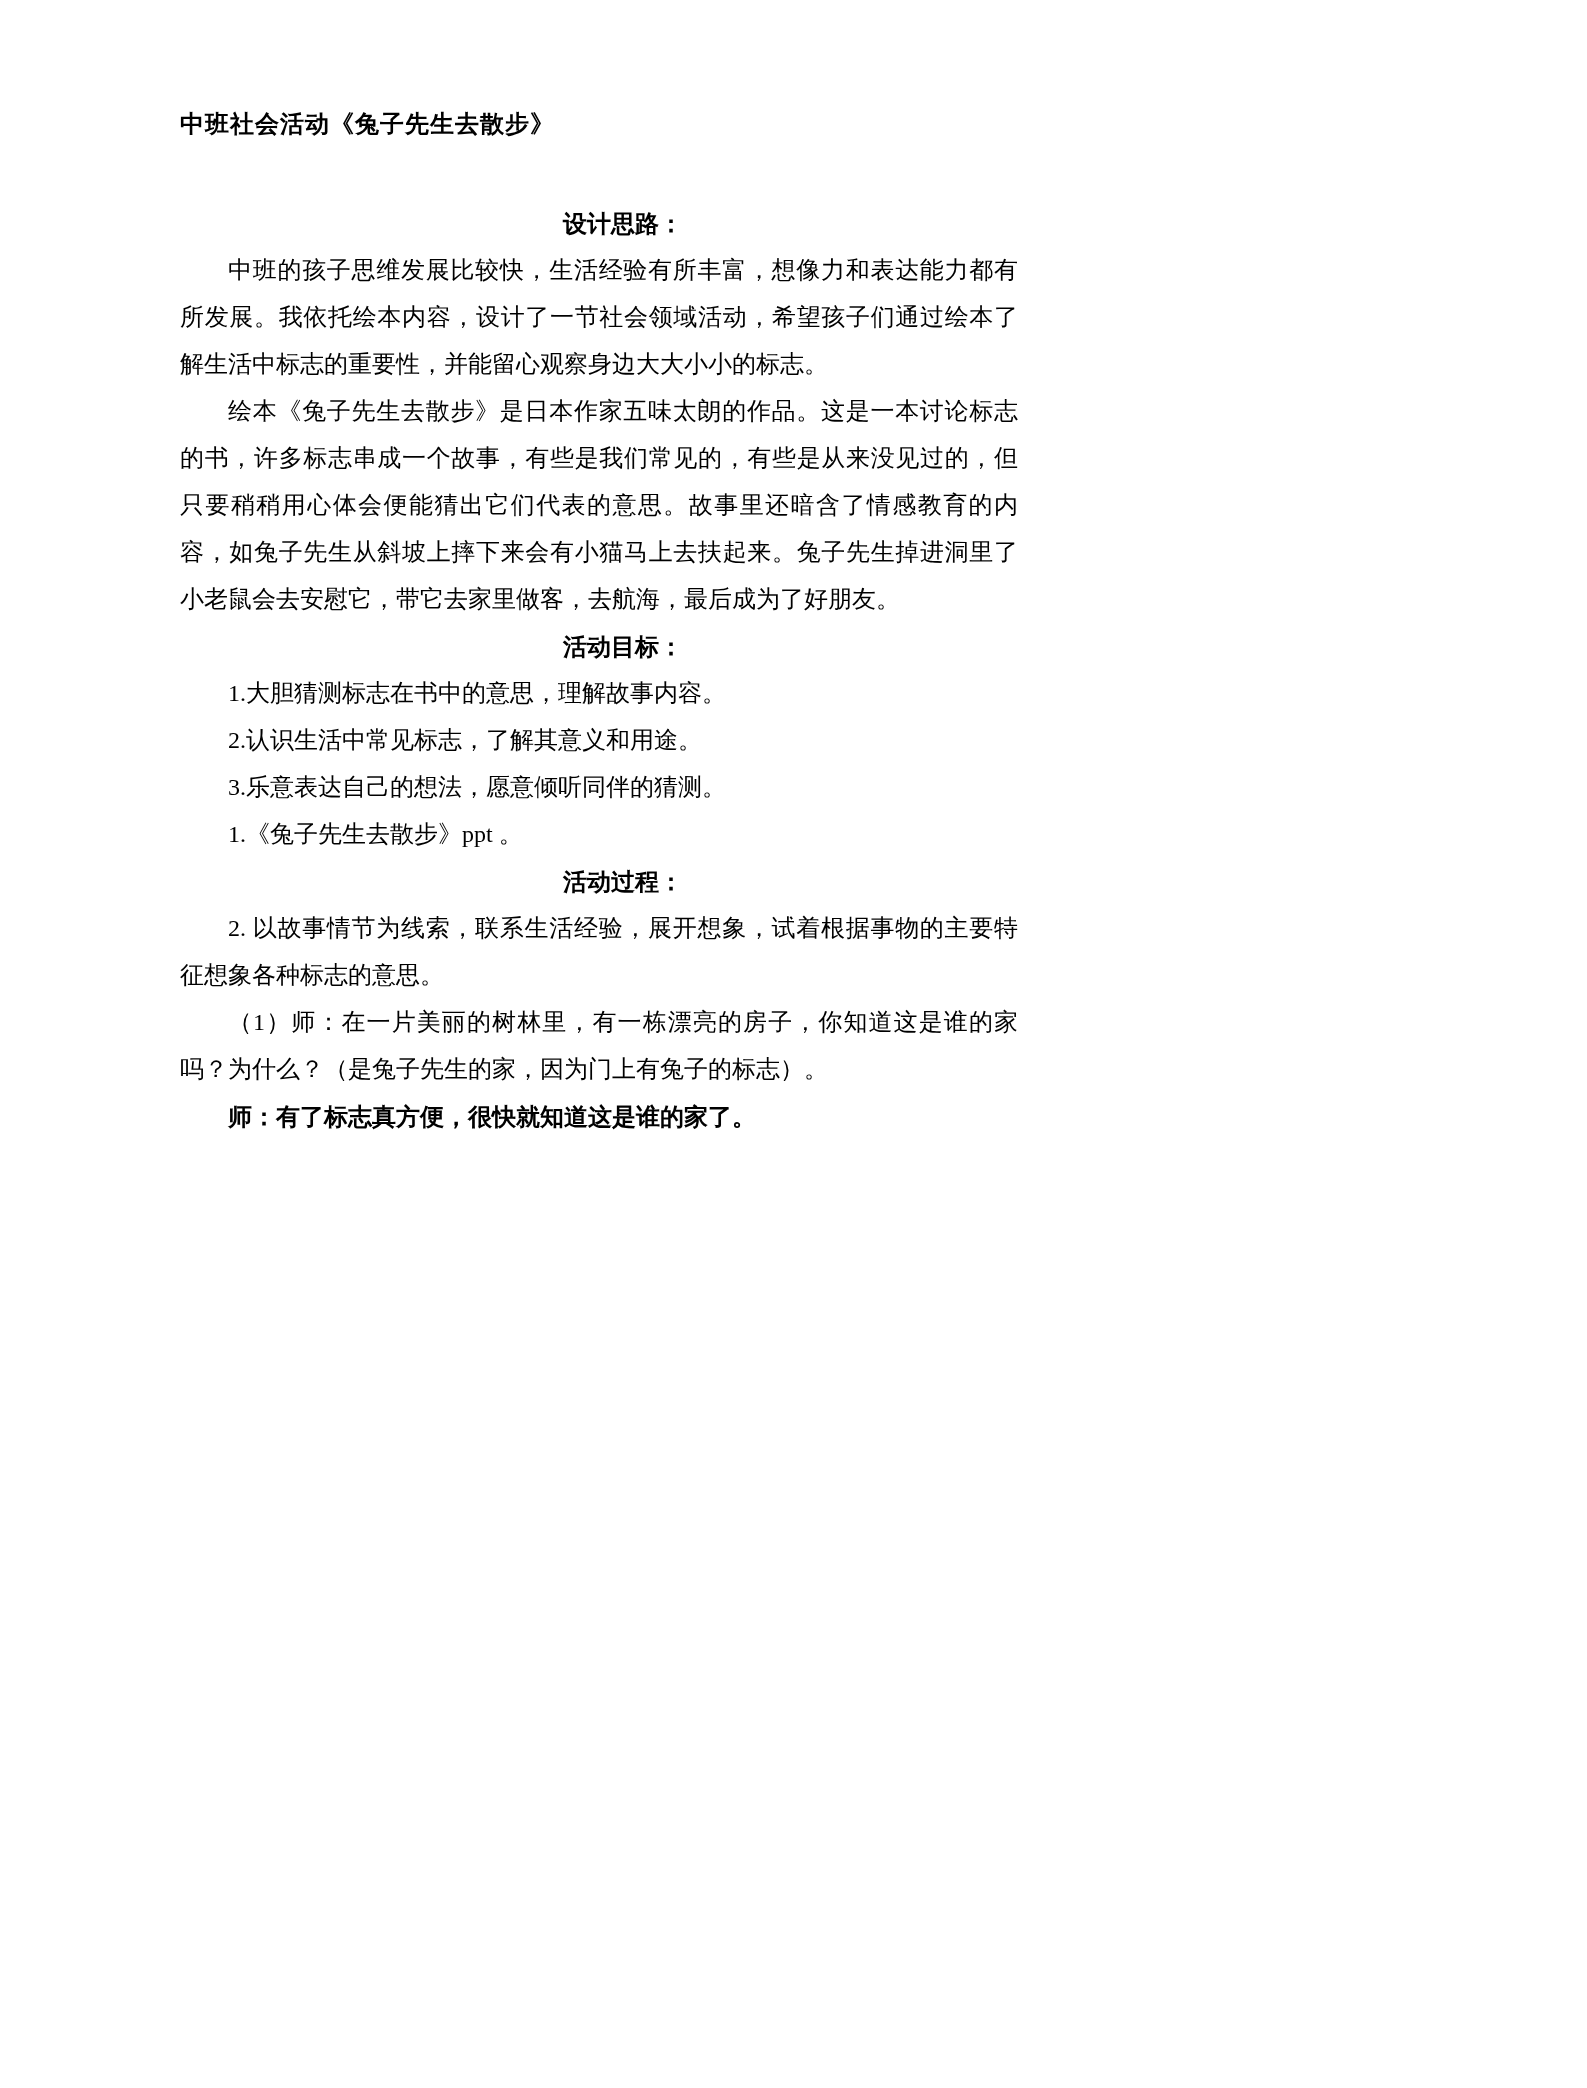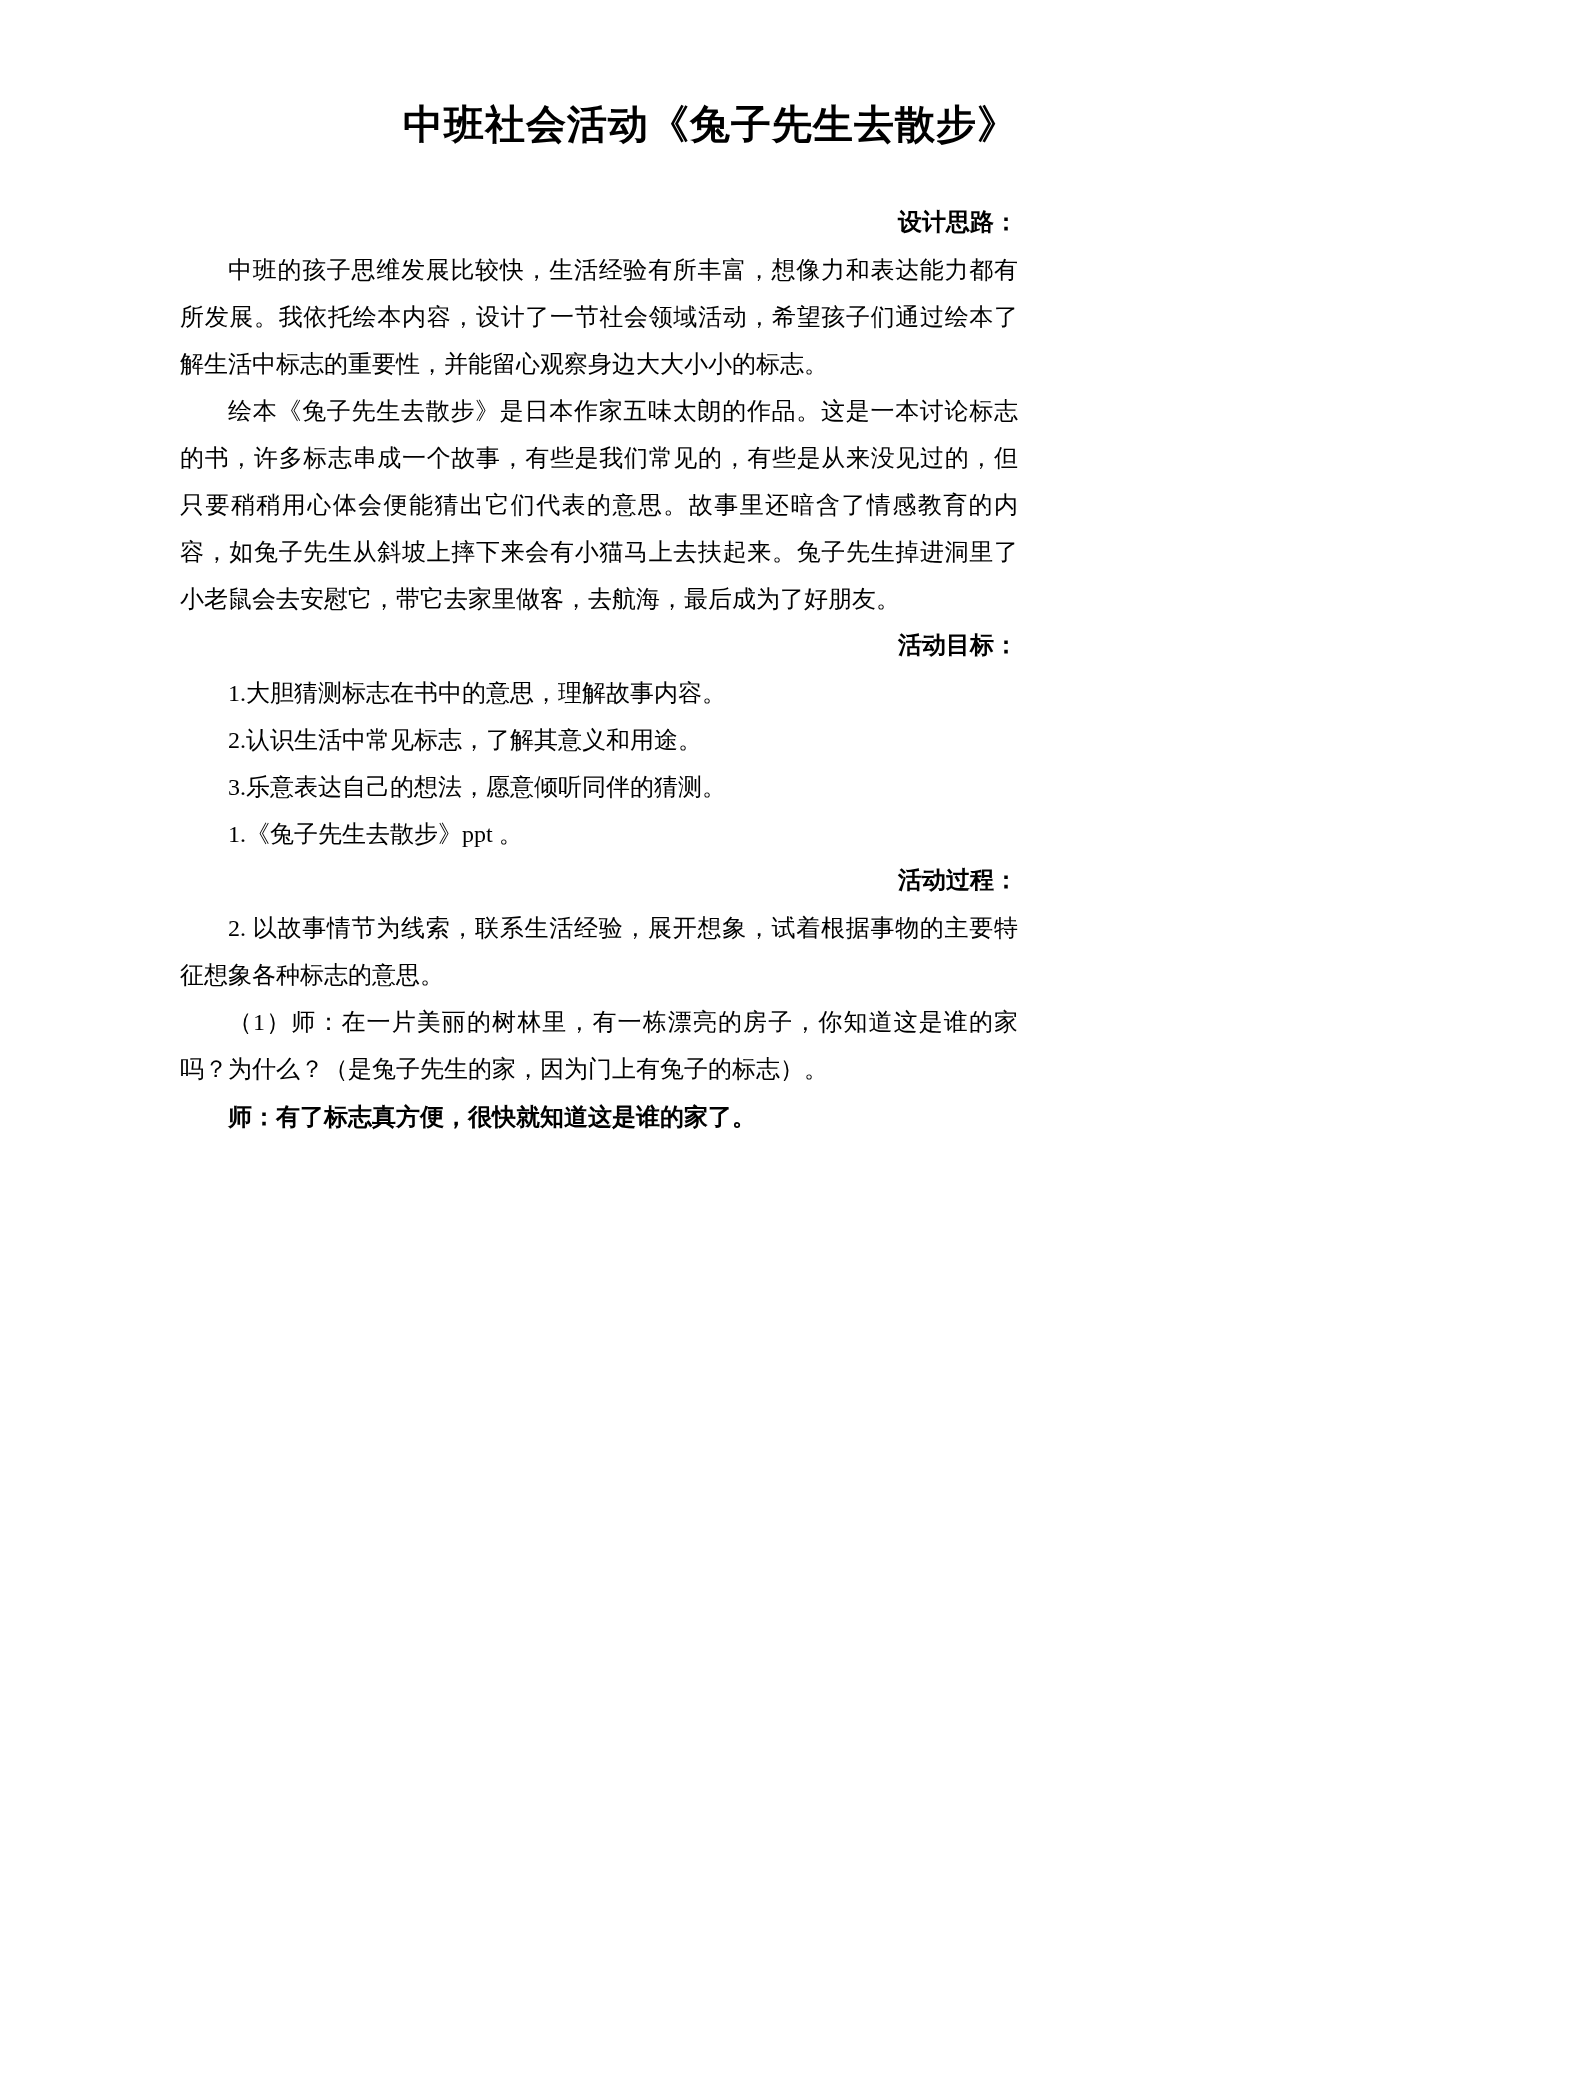--- a/index.html
+++ b/index.html
@@ -16,39 +16,39 @@
     height: 2088px;
     background: #ffffff;
     overflow: hidden;
   }
   .content {
     margin-left: 180px;
     width: 838px;
     padding-top: 103px;
   }
   .doc-title {
-    text-align: right;
-    font-size: 40px;
+    text-align: left;
+    font-size: 24px;
     line-height: 42px;
     font-weight: bold;
     font-family: "Liberation Sans", "DejaVu Sans", sans-serif;
     margin-bottom: 55px;
     letter-spacing: 1px;
   }
   .para, .sec-heading {
     font-size: 24px;
     line-height: 47px;
     text-indent: 2em;
     text-align: justify;
     word-break: break-all;
   }
   .sec-heading {
     font-weight: bold;
-    font-family: Liberation Mono, monospace;
-    text-align: right;
+    font-family: Liberation Sans, sans-serif;
+    text-align: center;
   }
   .para.bold {
     font-weight: bold;
     font-family: "Liberation Sans", "DejaVu Sans", sans-serif;
   }
 </style>
 </head>
 <body>
 
 <div class="page">

